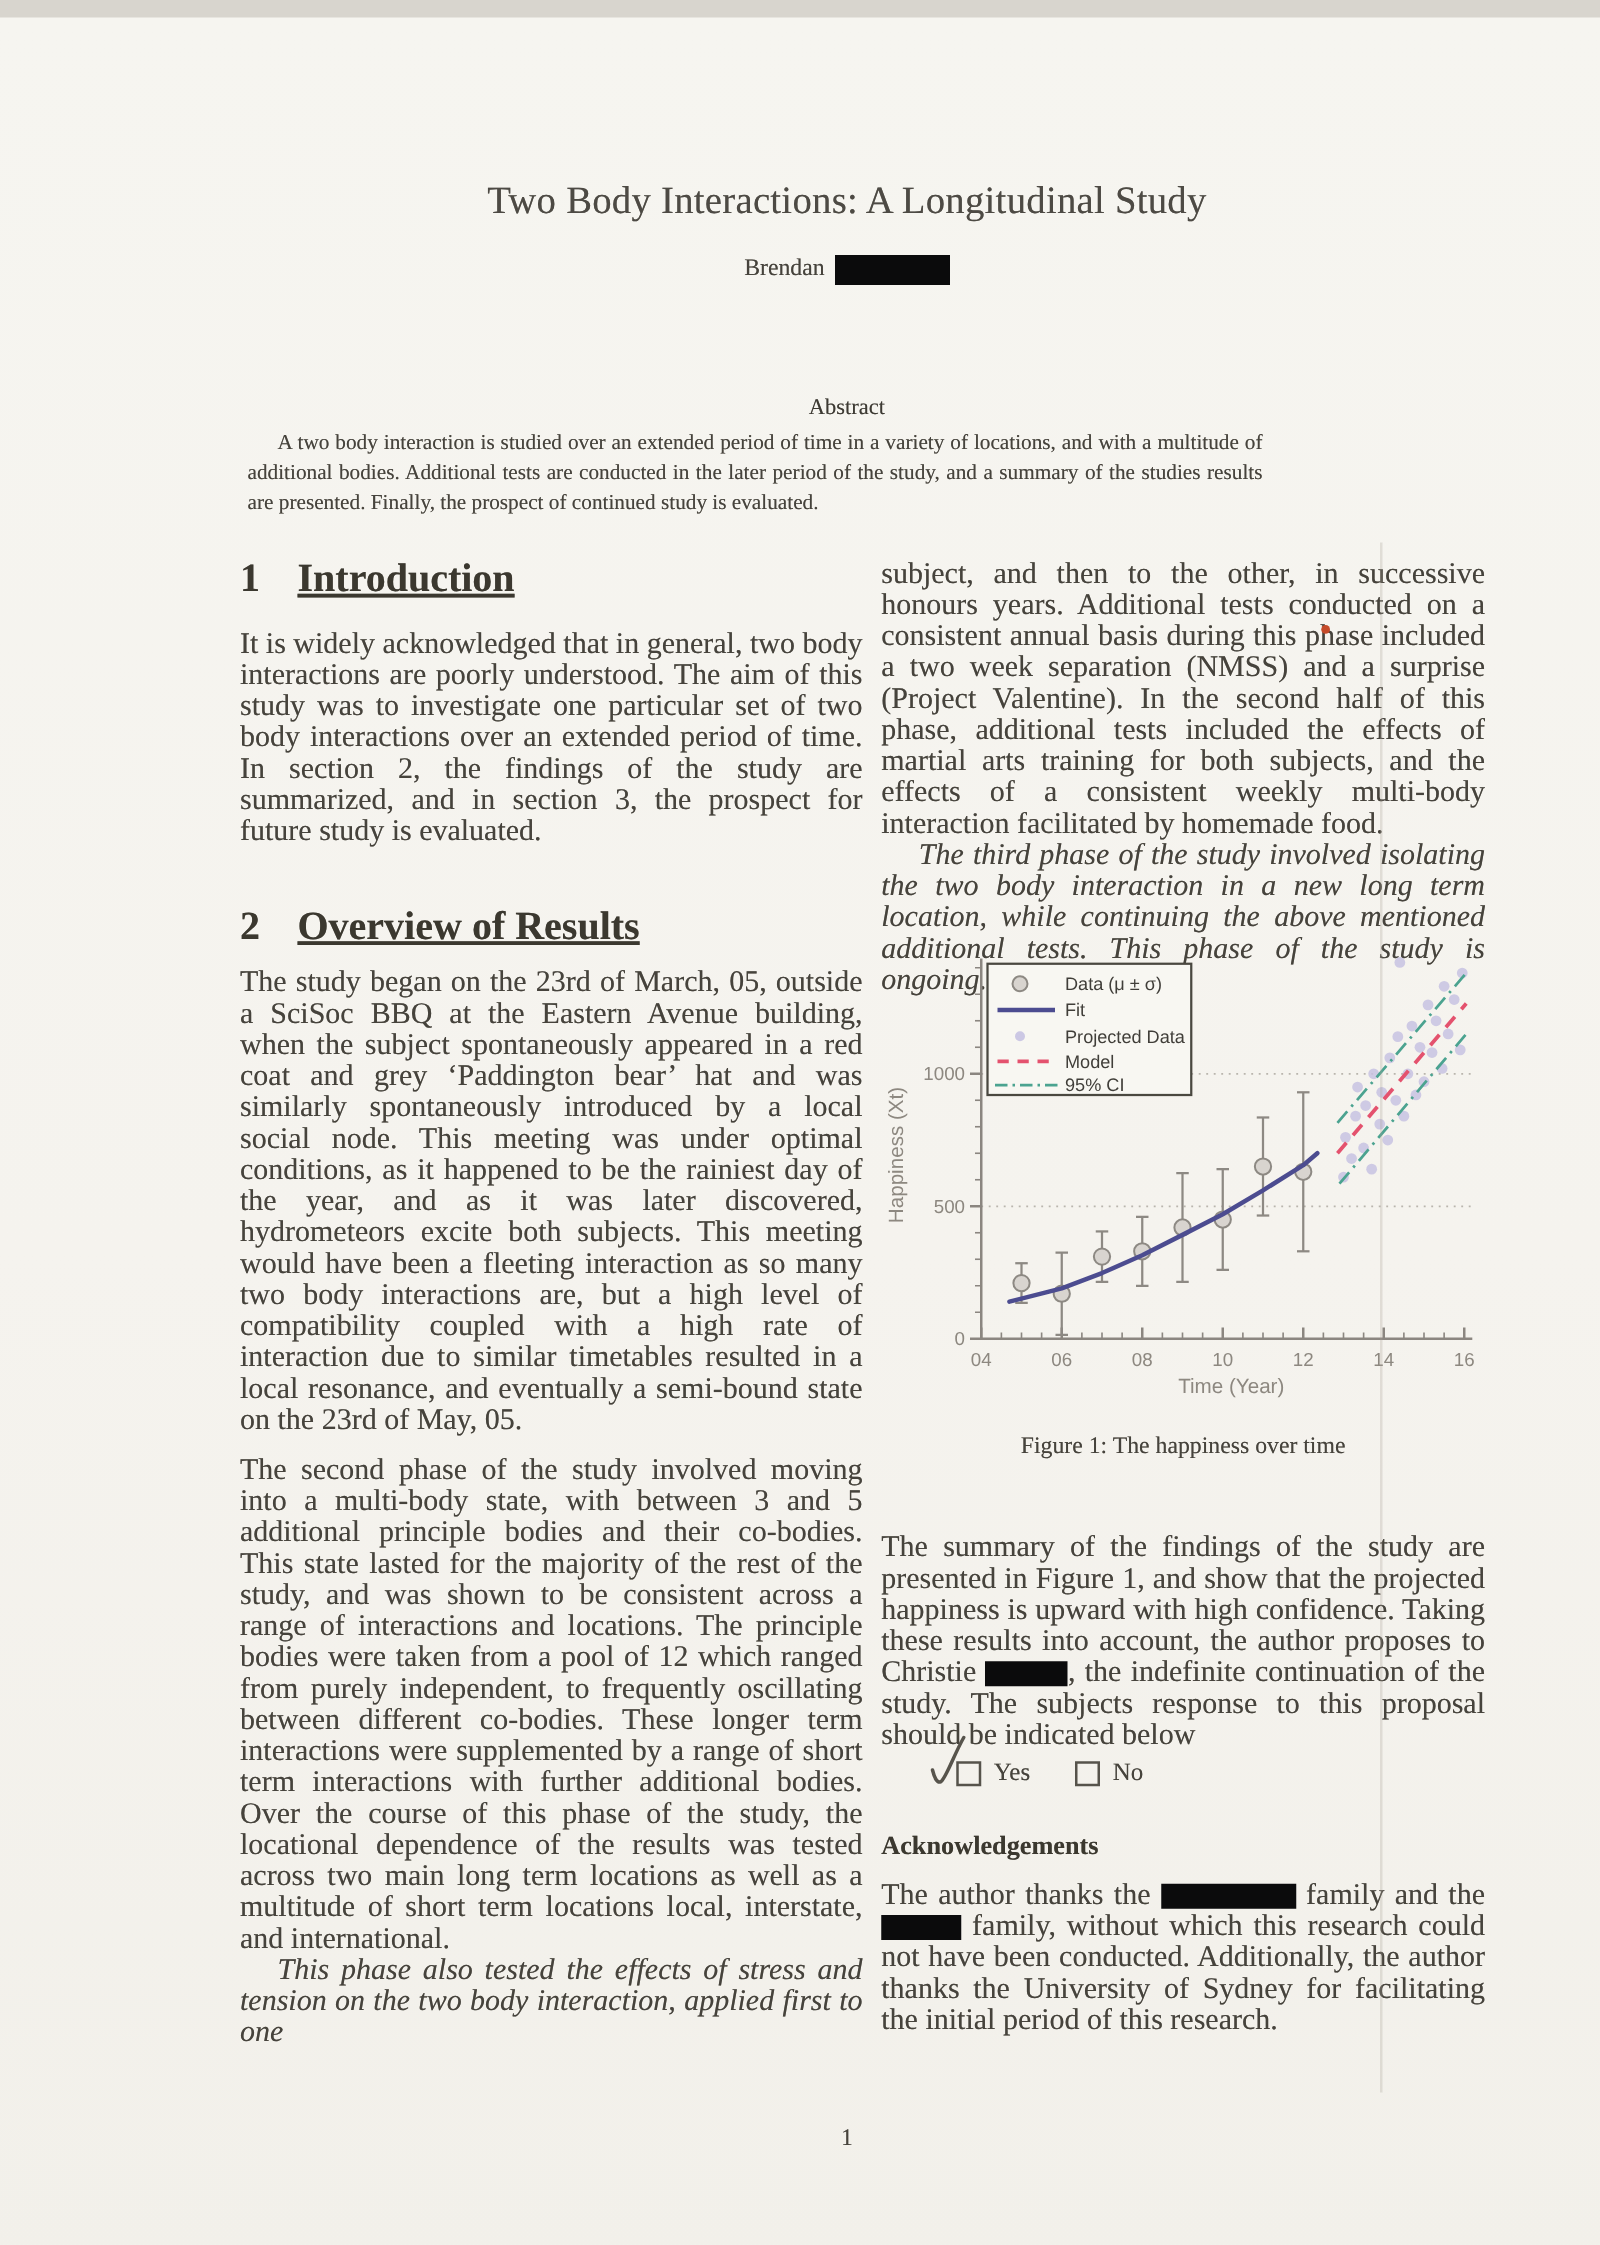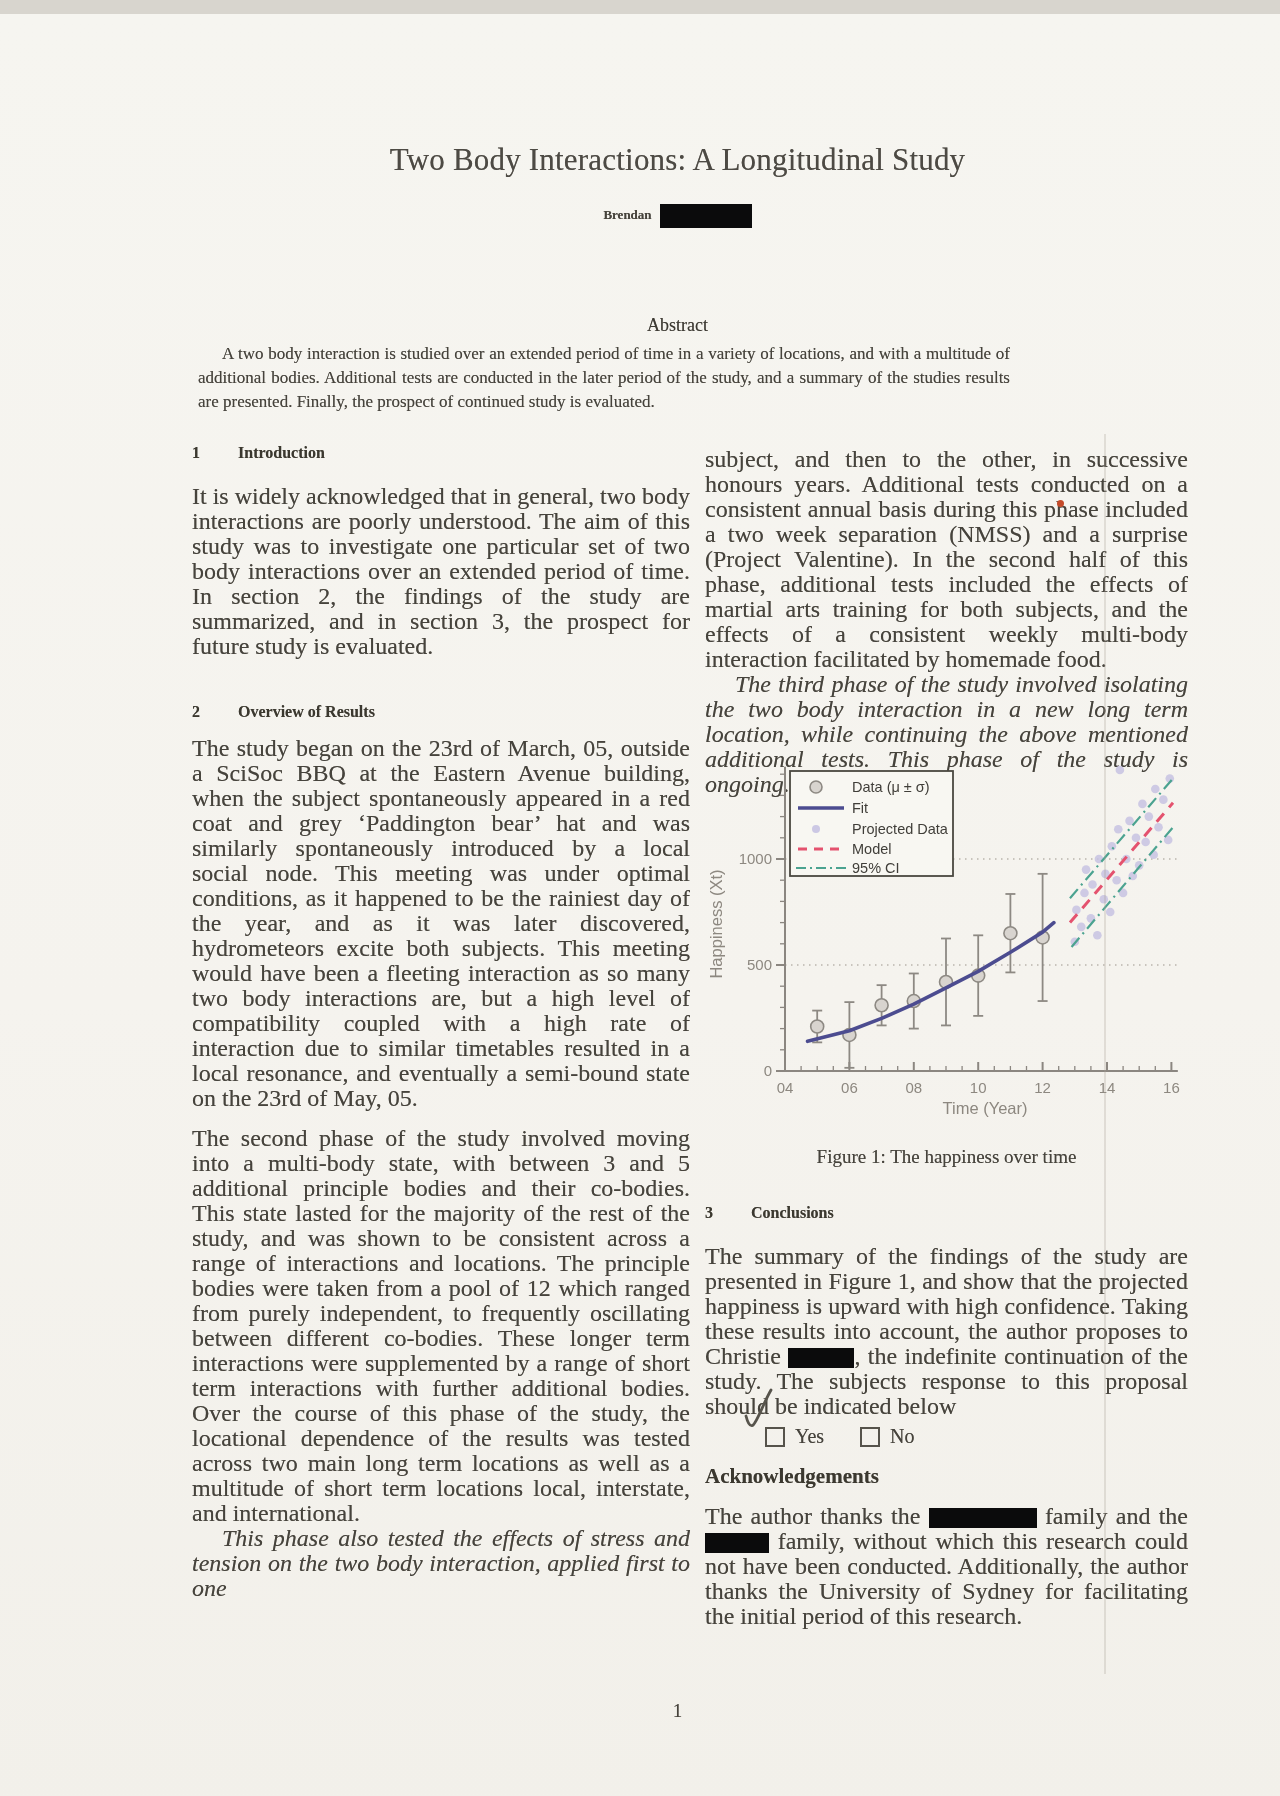--- a/index.html
+++ b/index.html
@@ -6,30 +6,30 @@
   .page{
     position:relative;width:1280px;height:1796px;margin:14px auto;
     background:linear-gradient(180deg,#f6f5f0 0%,#f5f3ee 55%,#f2f0ea 100%);
     overflow:hidden;
     font-family:"Liberation Serif","DejaVu Serif",serif;
     color:#46433c;
   }
   .txt{text-shadow:0 0 .5px rgba(70,66,58,.55);}
   .title{position:absolute;left:170px;top:128px;width:1015px;text-align:center;
          font-size:31px;color:#4d4a44;letter-spacing:.2px;}
-  .authorline{position:absolute;left:170px;top:190px;width:1015px;text-align:center;font-size:13px;font-weight:bold;}
+  .authorline{position:absolute;left:170px;top:190px;width:1015px;text-align:center;font-size:19px;}
   .dateline{position:absolute;left:170px;top:239px;width:1015px;text-align:center;font-size:19px;}
   .abshead{position:absolute;left:170px;top:301px;width:1015px;text-align:center;
            font-size:18px;font-weight:normal;color:#3d3a33;}
   .abstext{position:absolute;left:198px;top:328px;width:812px;margin:0;
            font-size:17px;line-height:24px;text-align:justify;text-indent:24px;}
   .col{position:absolute;}
   .colL{left:192px;top:430px;width:498px;}
   .colR1{left:705px;top:433px;width:483px;}
-  .sec{font-size:16px;font-weight:bold;color:#3b382f;}
+  .sec{font-size:32px;font-weight:bold;color:#3b382f;text-decoration:underline;}
   .sec .num{display:inline-block;min-width:46px;}
   .gapA{margin-top:44px;}
   .subsec{font-size:20.5px;line-height:27px;font-weight:bold;color:#3b382f;margin:26px 0 0 0;}
   p.body{margin:0;font-size:24px;line-height:25px;text-align:justify;}
   p.mt{margin-top:15px;}
   p.mt22{margin-top:22px;}
   .indent{text-indent:30px;font-style:italic;}
   .redact{display:inline-block;background:#0b0b0c;height:20px;vertical-align:-4px;}
   .redact.author{width:92px;height:24px;vertical-align:middle;margin-left:8px;}
   .redact.christie{width:66px;}
@@ -216,21 +216,20 @@
         <text x="152" y="80" class="leg">Projected Data</text>
         <text x="152" y="100" class="leg">Model</text>
         <text x="152" y="119" class="leg">95% CI</text>
         <text x="22" y="170" class="axlabel" text-anchor="middle" transform="rotate(-90 22 170)">Happiness (Xt)</text>
         <text x="285" y="360" class="axlabel" text-anchor="middle">Time (Year)</text>
       </svg>
   </div>
   <div class="caption txt">Figure 1: The happiness over time</div>
 
   <div class="col colR2">
-    <div class="sec txt"><span class="num">3</span><span>Conclusions</span></div>
     <p class="body mt22 txt"><span>The summary of the findings of the study are presented in Figure 1, and show that the projected happiness is upward with high confidence. Taking these results into account, the author proposes to Christie </span><span class="redact christie"></span><span>, the indefinite continuation of the study. The subjects response to this proposal should be indicated below</span></p>
     <div class="checkrow txt">
       <span class="cbox"></span>
       <span>Yes</span>
       <span class="cbox no"></span>
       <span>No</span>
     </div>
   </div>
 
   <svg class="checkmark" width="46" height="52" viewBox="0 0 46 52">

